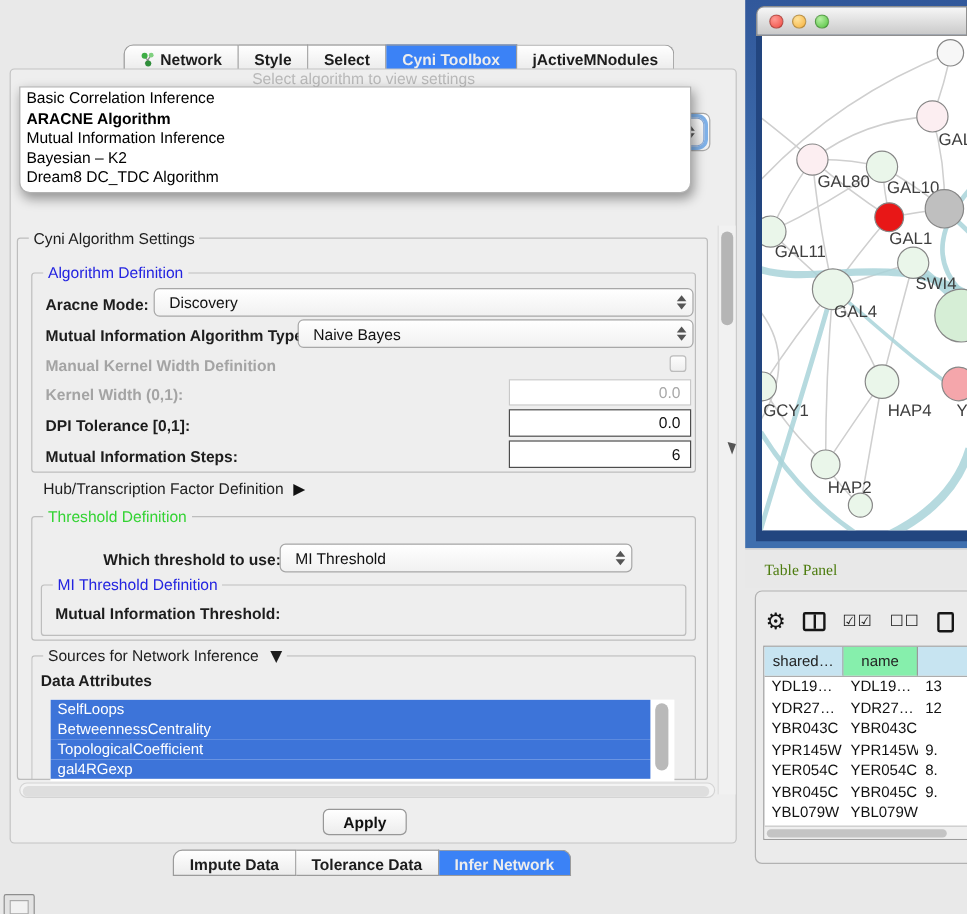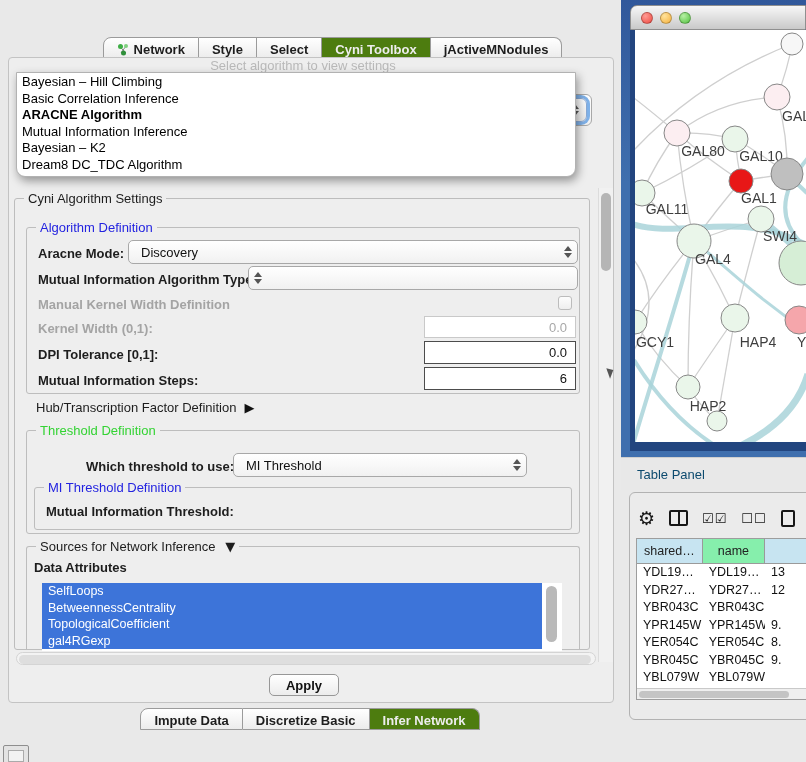--- a/index.html
+++ b/index.html
@@ -17,21 +17,21 @@
   #cp-close { left:600px; top:8px; }
 
   .tabrow { display:flex; justify-content:center; align-items:flex-end; }
   #top-tabs { left:0; top:36px; width:620px; height:23px;padding-left:45px; }
   #bottom-tabs { left:0; top:707px; width:620px; height:23px; }
   .tab { height:22px; padding:3px 13px 0 13px; font-size:13px; font-weight:bold; color:#1d1d1d;
          background:linear-gradient(#ffffff,#ececec); border:1px solid #9b9b9b; border-left:none;
          white-space:nowrap; display:flex; align-items:center; gap:5px; }
   .tab:first-child { border-left:1px solid #9b9b9b; border-top-left-radius:8px; }
   .tab:last-child { border-top-right-radius:8px; }
-  .tab.sel { background:#4d7c0f; color:#ededed;margin-top:36px; }
+  .tab.sel { background:#3b82f6; color:#ededed;margin-top:36px; }
 
   #cp-card { left:8px; top:57px; width:606px; height:646px; background:#eeeeee;
              border:1px solid #c3c3c3; border-radius:4px; }
 
   #combo-placeholder { left:0; top:58px; width:606px; text-align:center; font-size:13px; color:#b9b9b9; }
   #hidden-combo { left:320px; top:94px; width:272px; height:32px; border:1px solid #a8a8a8; border-radius:6px;
                   background:linear-gradient(#ffffff,#f0f0f0); }
   #hidden-combo .focus-stepper { position:absolute; right:4px; top:3px; width:24px; height:24px; border-radius:6px;
                   background:linear-gradient(#fdfdfd,#e8e8e8); box-shadow:0 0 0 3px #7fb1e8; border:1px solid #88a9d6; }
 
@@ -87,21 +87,21 @@
   #nettitle { left:0; top:0; width:176px; height:25px; background:linear-gradient(#f7f7f7,#c9c9c9);
               border:1px solid #8f8f8f; border-top-left-radius:7px; display:flex; align-items:center; gap:7px; padding-left:10px; }
   .light { width:12px; height:12px; border-radius:50%; border:1px solid rgba(0,0,0,.25); }
   .light.r { background:radial-gradient(circle at 35% 30%, #ff9b94, #ef4a41); }
   .light.y { background:radial-gradient(circle at 35% 30%, #ffe39c, #f5b03c); }
   .light.g { background:radial-gradient(circle at 35% 30%, #b7f0a4, #51c13e); }
   #netcanvas { left:5px; top:25px; width:171px; height:412px; background:#ffffff; overflow:hidden; }
   #netcanvas svg { position:absolute; left:0; top:0; }
 
   #tablepanel-bar { left:621px; top:457px; width:185px; height:33px; background:#e8e8e8; border-top:1px solid #cfcfcf; }
-  #tablepanel-title { left:16px; top:9px; font-size:13px; color:#0c4a6e; }
+  #tablepanel-title { left:16px; top:9px; font-size:13px; color:#4d7c0f;font-family:Liberation Serif, serif; }
 
   #tp-card { left:629px; top:492px; width:190px; height:228px; background:#ebebeb; border:1px solid #b2b2b2; border-radius:6px; }
   #tp-toolbar { left:8px; top:8px; width:180px; height:34px; display:flex; align-items:center; gap:14px; }
   .tbicon { font-family:"DejaVu Sans", sans-serif; color:#161616; }
   #icon-gear { font-size:19px; }
   #icon-columns { width:19px; height:16px; border:2px solid #161616; border-radius:2px; position:relative; }
   #icon-columns::after { content:""; position:absolute; left:6.5px; top:0; width:2px; height:12px; background:#161616; }
   #icon-checked, #icon-unchecked { font-size:13px; letter-spacing:1px; }
   #icon-partial { width:14px; height:17px; border:2px solid #161616; border-radius:2px; }
 
@@ -161,21 +161,20 @@
   <div class="abs" id="hidden-combo">
     <div class="focus-stepper">
       <div class="stepper" style="width:100%;height:100%">
           <span class="tri-up"></span>
           <span class="tri-dn"></span>
         </div>
     </div>
   </div>
 
   <div class="abs" id="algo-popup">
-      <div class="popup-item">Bayesian – Hill Climbing</div>
       <div class="popup-item">Basic Correlation Inference</div>
       <div class="popup-item bold">ARACNE Algorithm</div>
       <div class="popup-item">Mutual Information Inference</div>
       <div class="popup-item">Bayesian – K2</div>
       <div class="popup-item">Dream8 DC_TDC Algorithm</div>
     </div>
 
   <div class="abs" id="cp-vscroll">
     <div class="abs" id="cp-vthumb"></div>
   </div>
@@ -193,20 +192,21 @@
   <div class="abs combo" style="left:128px; top:240px; width:450px; height:24px;">
     <span class="val">Discovery</span>
     <span class="stepper">
         <span class="tri-up"></span>
         <span class="tri-dn"></span>
       </span>
   </div>
 
   <div class="abs fieldlabel" style="left:38px; top:272px;">Mutual Information Algorithm Type:</div>
   <div class="abs combo" style="left:248px; top:266px; width:330px; height:24px;">
+    <span class="val">Naive Bayes</span>
     <span class="stepper">
         <span class="tri-up"></span>
         <span class="tri-dn"></span>
       </span>
   </div>
 
   <div class="abs fieldlabel dis" style="left:38px; top:297px;">Manual Kernel Width Definition</div>
   <div class="abs checkbox" style="left:558px; top:296px;"></div>
 
   <div class="abs fieldlabel dis" style="left:38px; top:321px; font-weight:bold;">Kernel Width (0,1):</div>
@@ -254,21 +254,21 @@
     </div>
   <div class="abs" id="attr-scroll"></div>
 
   <button class="abs" id="apply-btn">Apply</button>
 
   <div class="abs tabrow" id="bottom-tabs">
       <div class="tab">
         <span>Impute Data</span>
       </div>
       <div class="tab">
-        <span>Discretize Basic</span>
+        <span>Tolerance Data</span>
       </div>
       <div class="tab sel">
         <span>Infer Network</span>
       </div>
     </div>
 
   <div class="abs" id="desktop"></div>
 
   <div class="abs" id="netframe">
     <div class="abs" id="nettitle">

